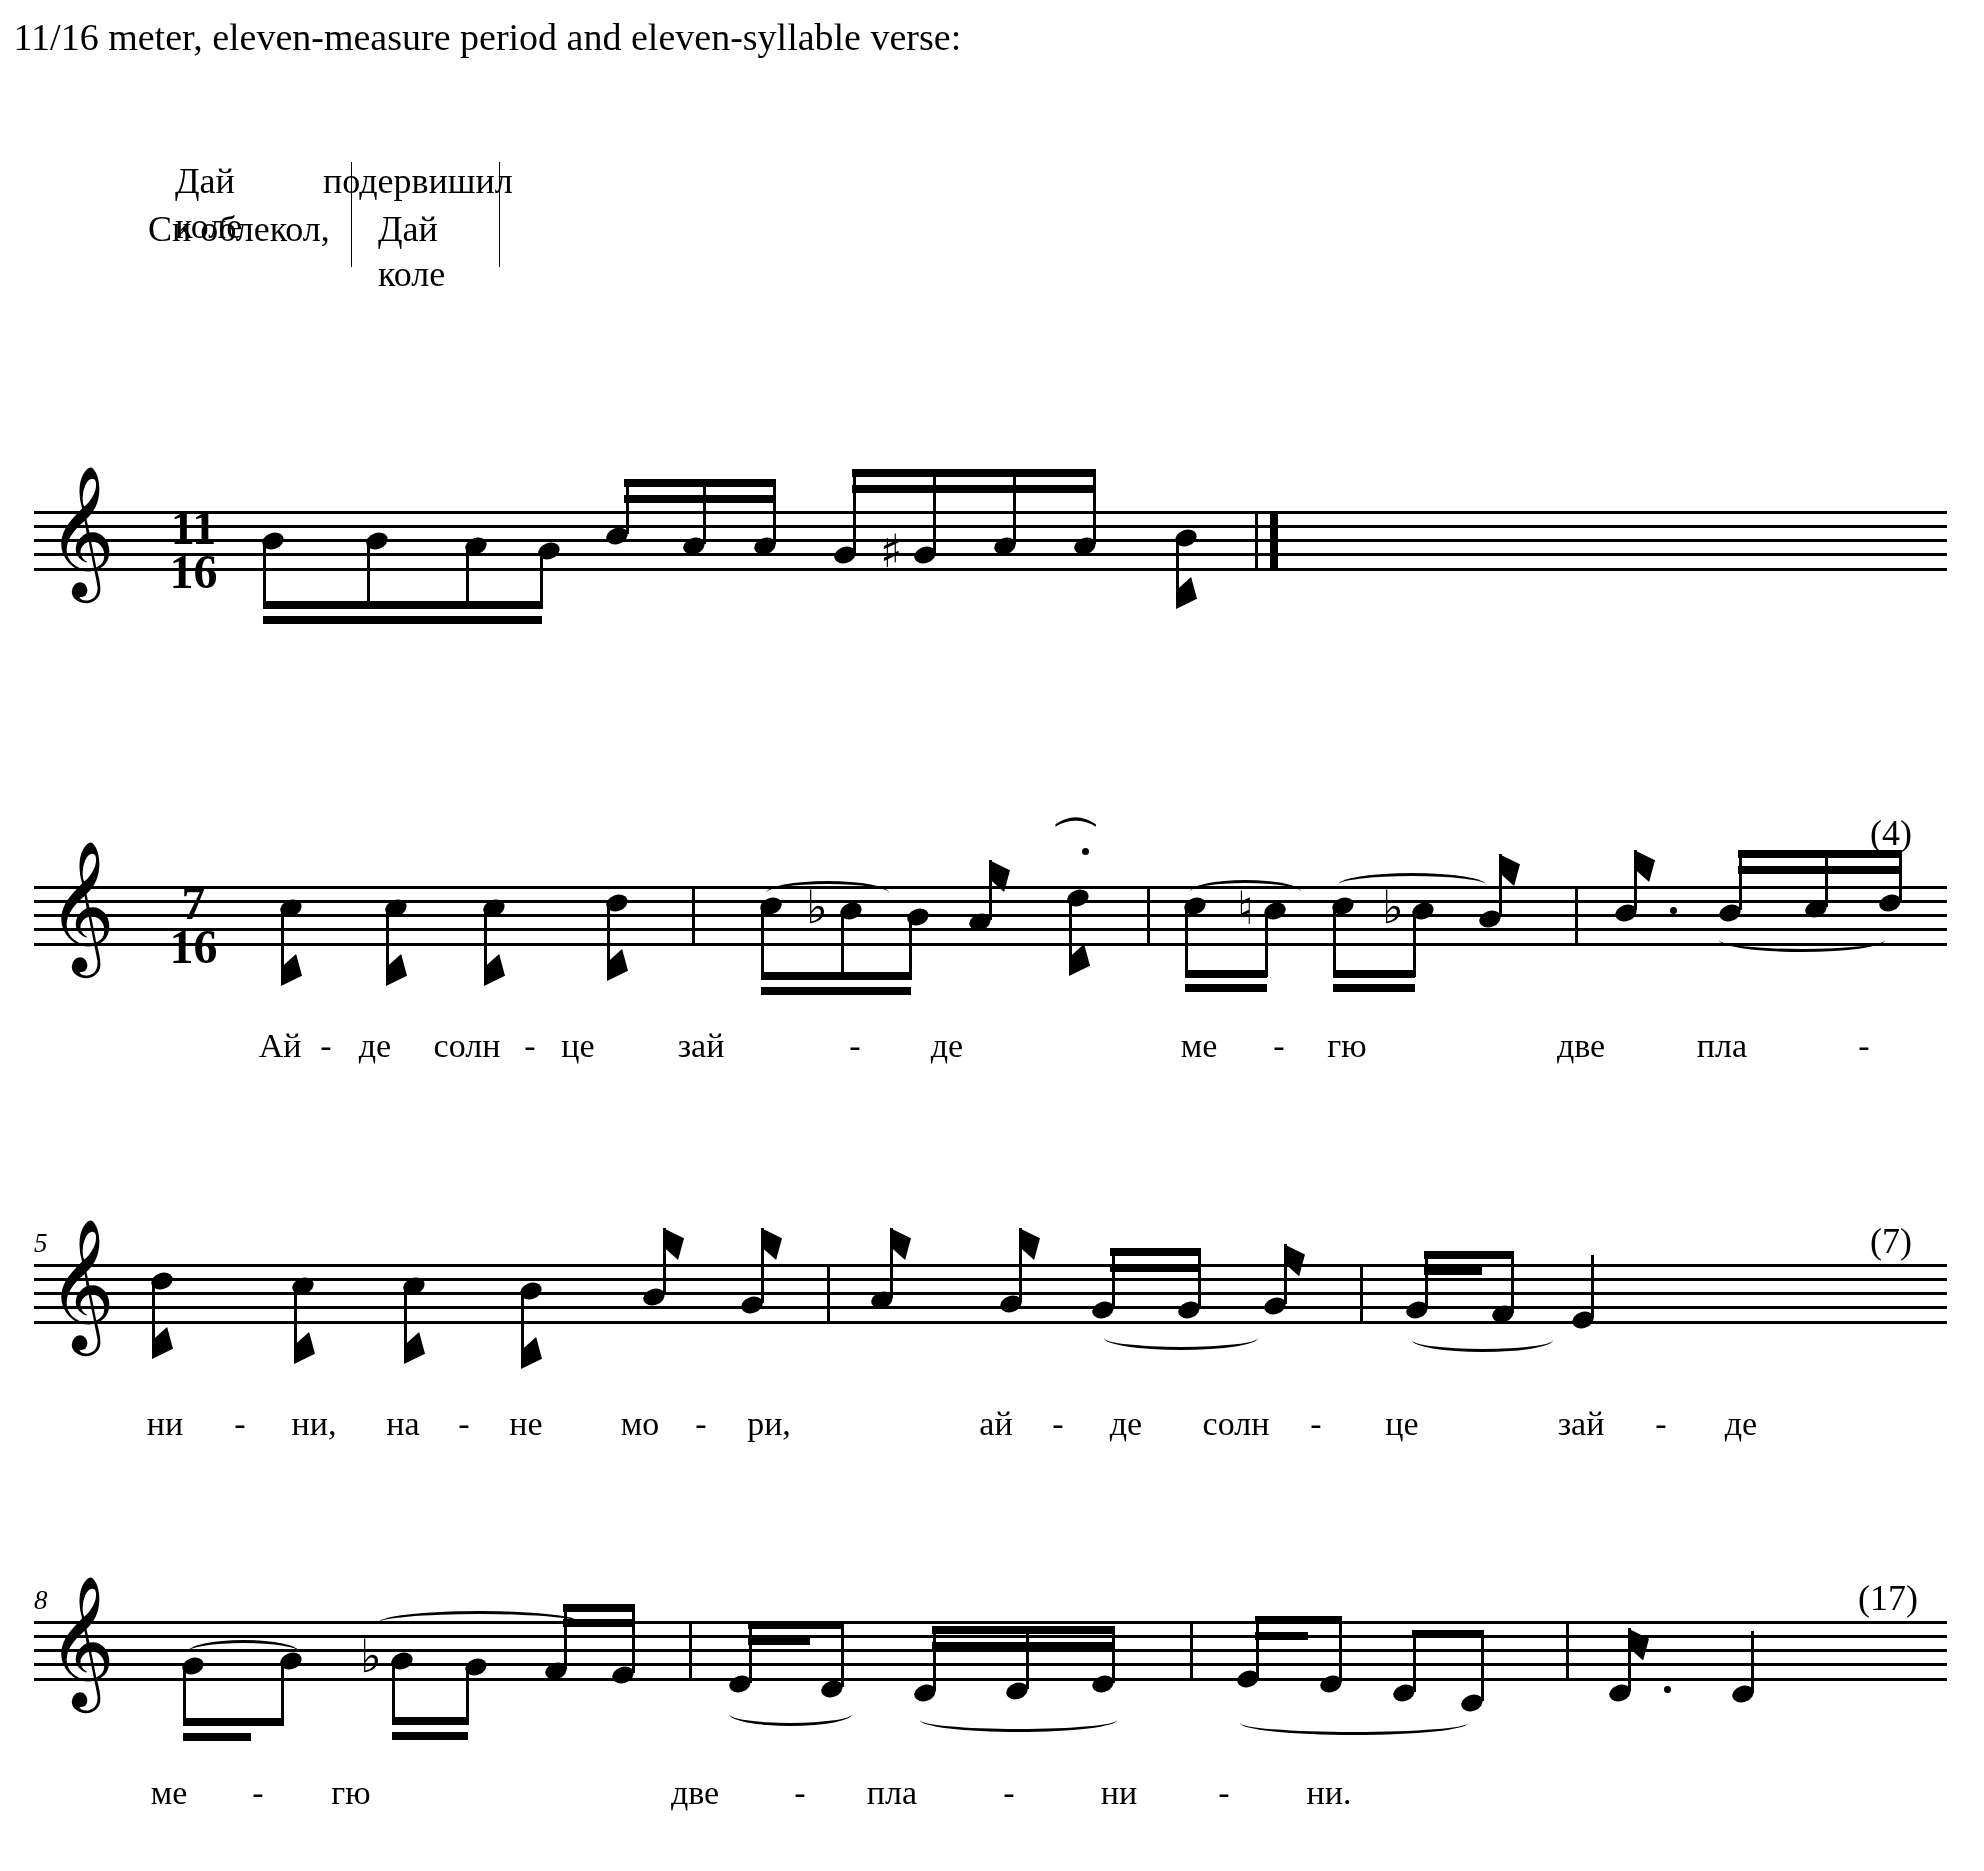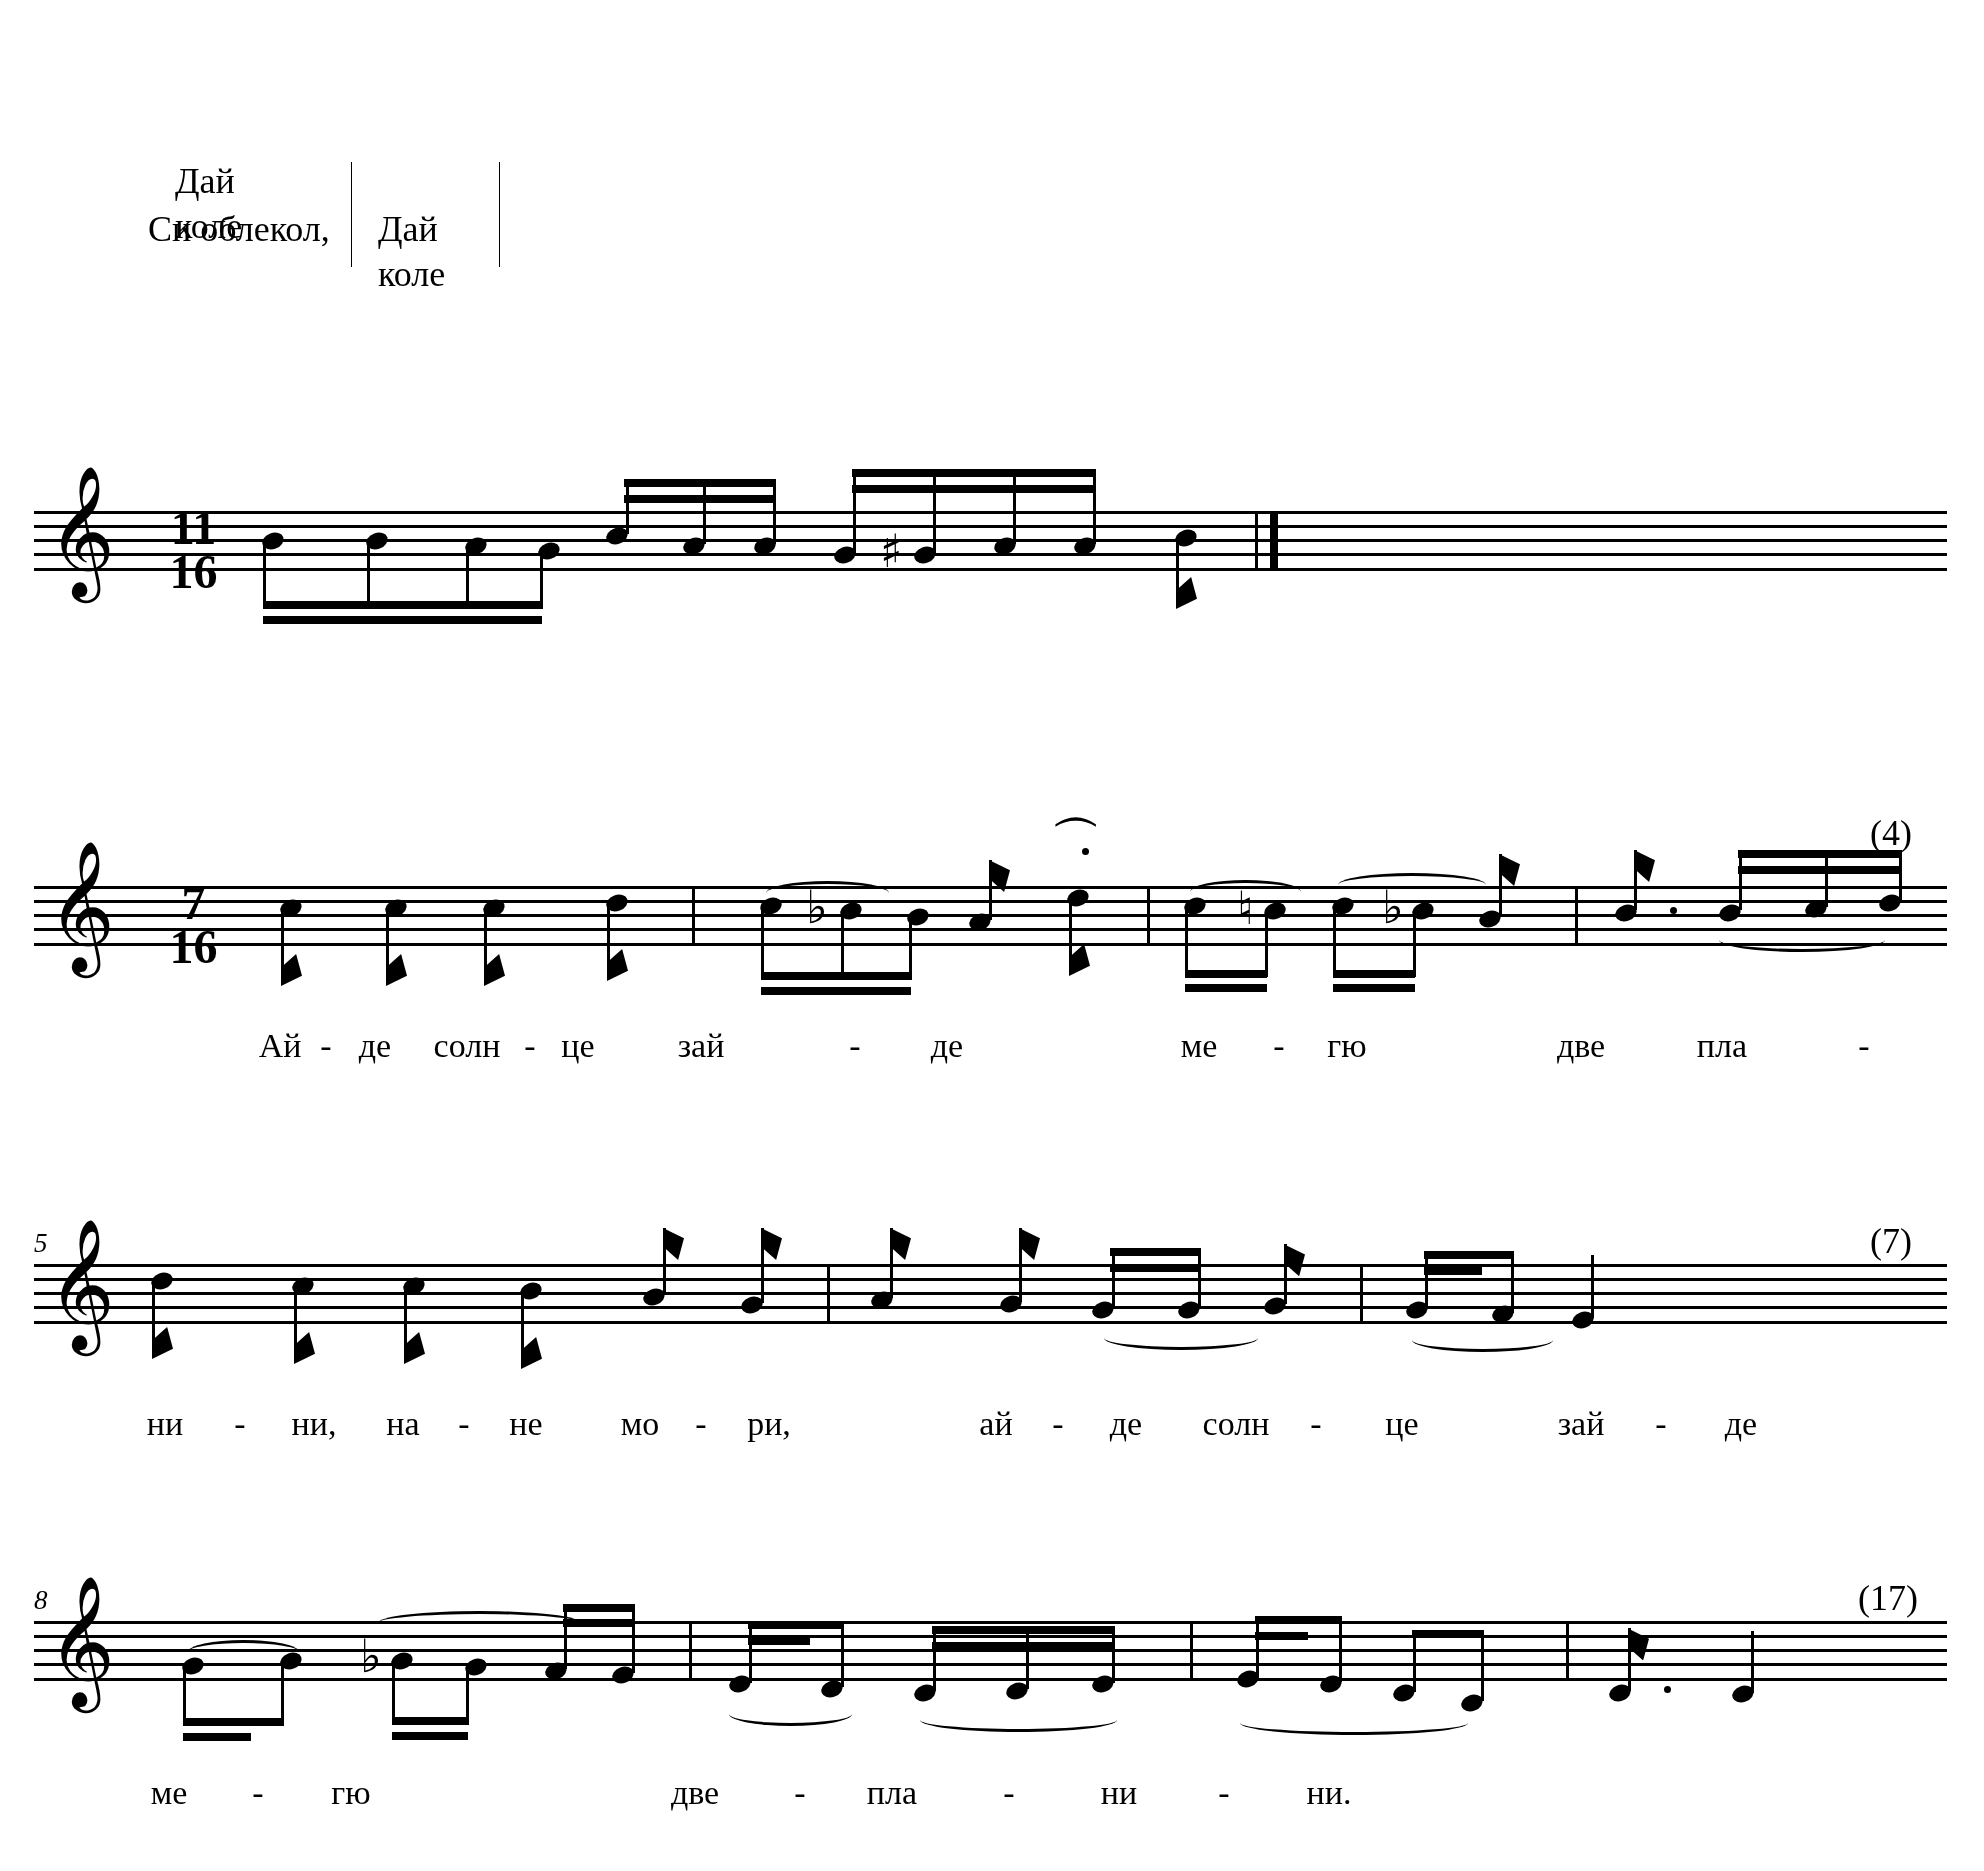--- a/index.html
+++ b/index.html
@@ -206,26 +206,28 @@
     position: absolute;
     transform: translateX(-50%);
     white-space: nowrap;
   }
 </style>
 </head>
 <body>
 
 <div class="page">
 
+  <div class="heading">11/16 meter, eleven-measure period and eleven-syllable verse:</div>
 
   <div class="verse">
     <div class="vdiv vdiv1"></div>
     <div class="vdiv vdiv2"></div>
     <div class="verse-row">
       <div class="verse-col vc2">Дай коле</div>
+      <div class="verse-col vc3">подервишил</div>
     </div>
     <div class="verse-row">
       <div class="verse-col vc1">Си облекол,</div>
       <div class="verse-col vc2">Дай коле</div>
     </div>
   </div>
 
   <div class="system" style="top:511px;">
     <div class="staff">
       <div class="line l0"></div>

